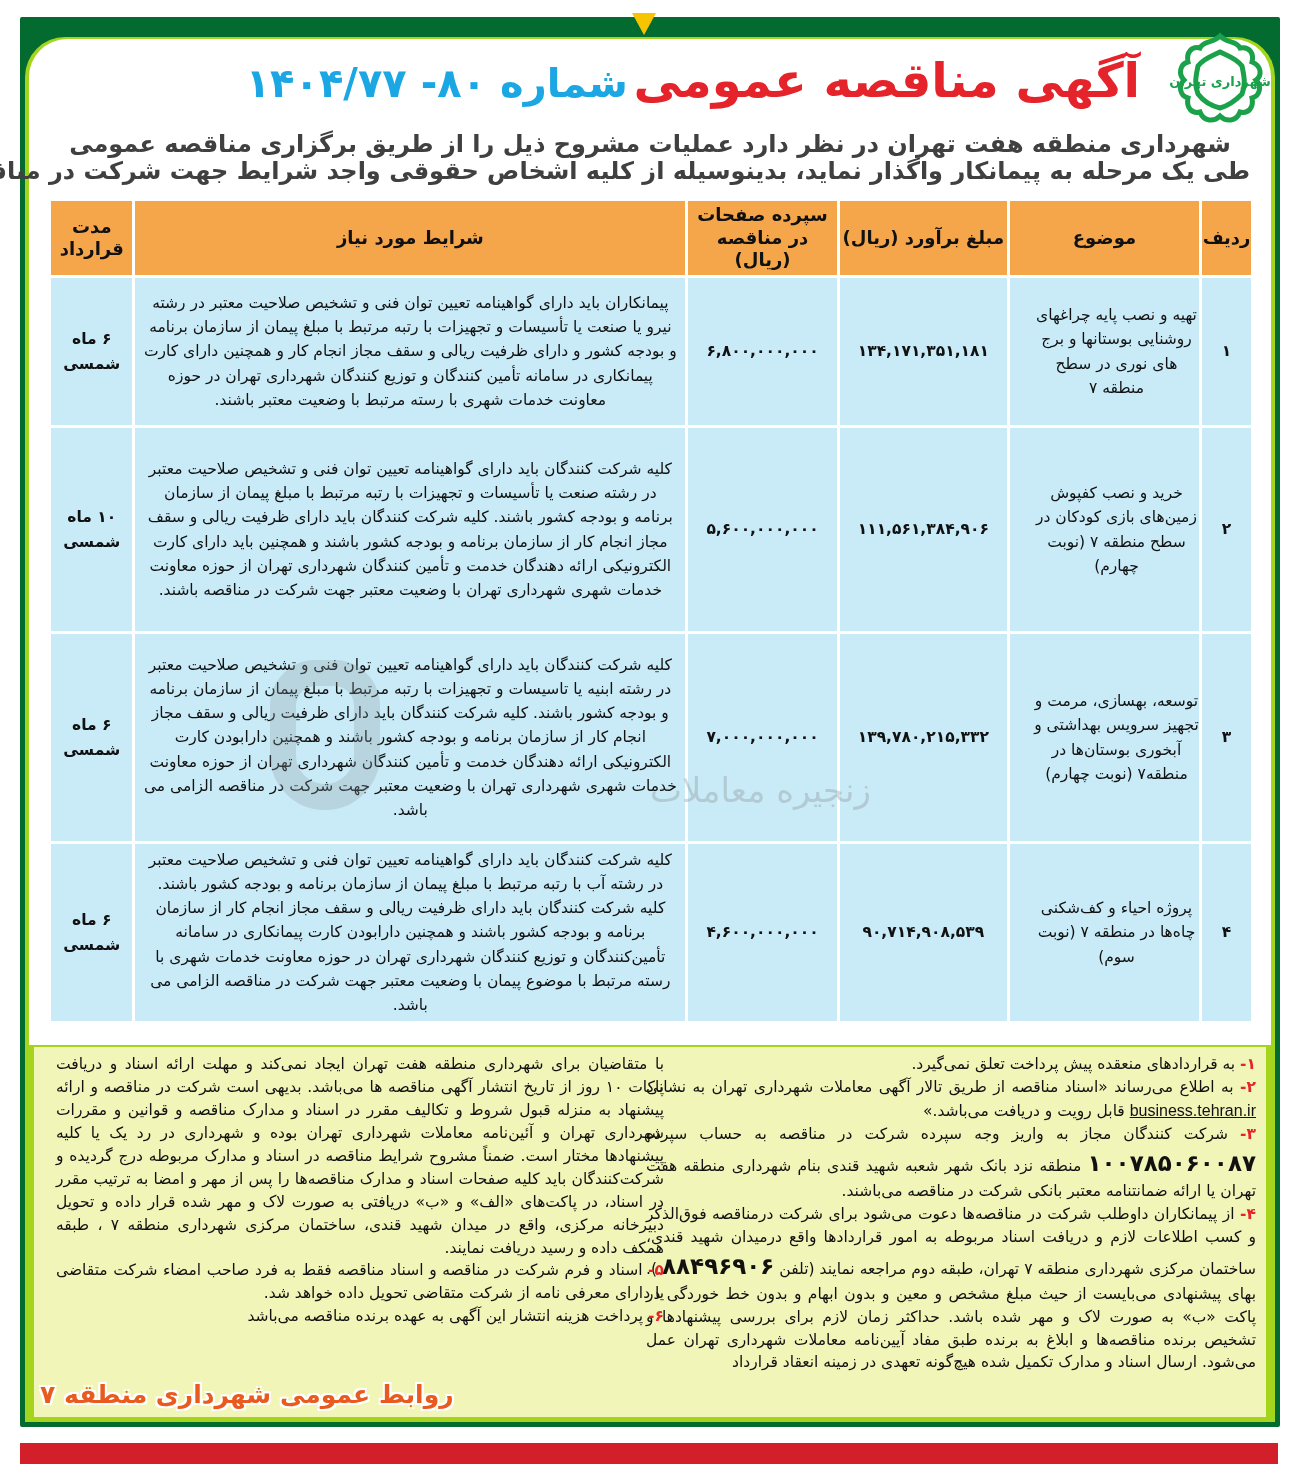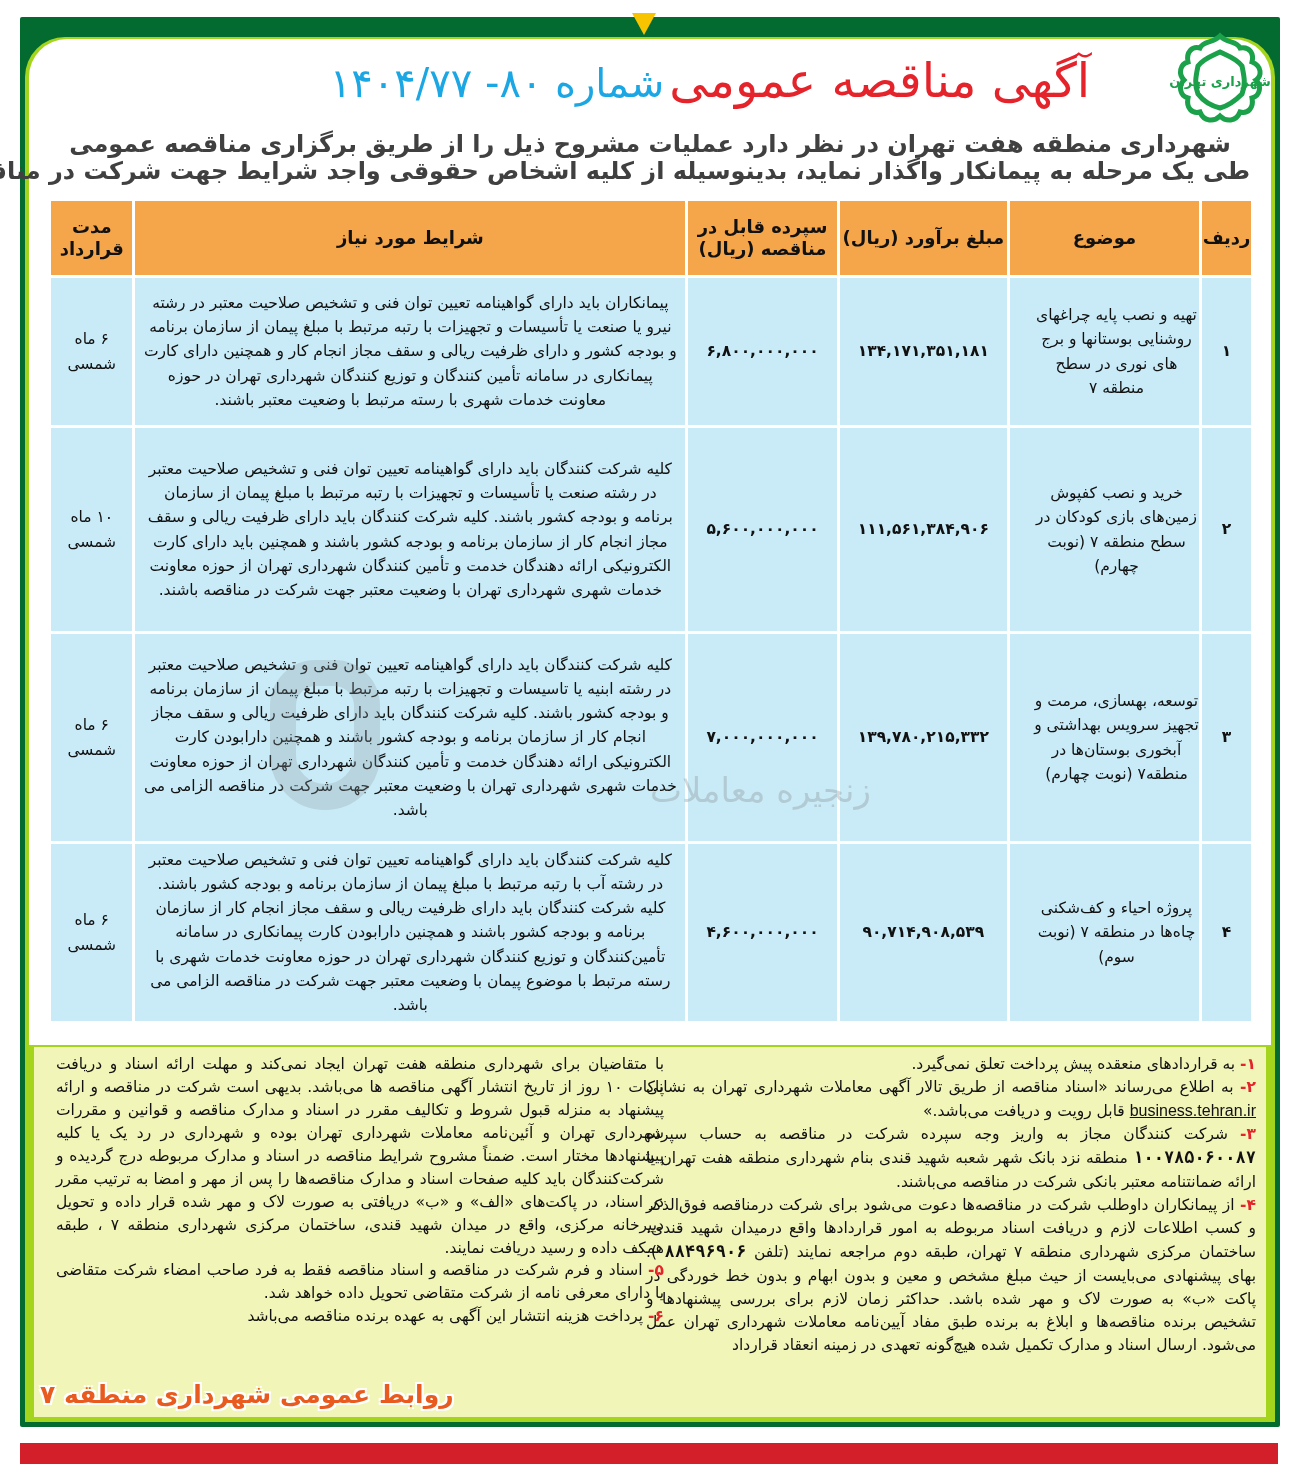--- a/index.html
+++ b/index.html
@@ -27,21 +27,21 @@
     border-top: 22px solid #f8c400;
     z-index: 3;
   }
   .logo {
     position: absolute; right: 38px; top: 30px; width: 100px; height: 100px; z-index: 3;
   }
 
   .title {
     position: absolute; top: 52px; left: 280px; width: 860px; height: 70px;
     direction: rtl; text-align: center; white-space: nowrap;
-    font-family: "DejaVu Sans", sans-serif; font-weight: normal;
+    font-family: "DejaVu Sans", sans-serif; font-weight: bold;
   }
   .title .t-red { color: #e4232b; font-size: 48px; }
   .title .t-blue { color: #1ba6e4; font-size: 40px; }
 
   .intro {
     position: absolute; left: 50px; width: 1200px; direction: rtl; text-align: center;
     font-size: 24px; font-weight: bold; color: #404040; white-space: nowrap;
   }
   .intro b { font-weight: 900; }
 
@@ -55,21 +55,21 @@
     height: 74px; text-align: center; vertical-align: middle; line-height: 1.25;
   }
   table.tender td {
     background: #c9ebf7; color: #111; text-align: center; vertical-align: middle;
     font-size: 15.5px; line-height: 1.55;
   }
   td.num { font-size: 19px; font-weight: bold; }
   td.subject { font-size: 18px; line-height: 1.4; padding-left: 24px; }
   td.amount { font-size: 18px; font-weight: bold; letter-spacing: 0.5px; }
   td.cond { font-size: 14px; padding: 4px 8px; line-height: 1.7; text-align: center; }
-  td.dur { font-size: 17px; font-weight: normal; line-height: 1.5; }
+  td.dur { font-size: 17px; font-weight: bold; line-height: 1.5; }
 
   .watermark {
     position: absolute; left: 270px; top: 640px; width: 760px; height: 200px;
     z-index: 2; pointer-events: none; opacity: 0.28;
   }
   .wm-big { position: absolute; left: 120px; top: 0; font-size: 140px; font-weight: bold; color: #607d8b; letter-spacing: 2px; font-family: "Liberation Sans", sans-serif; }
   .wm-small { position: absolute; left: 380px; top: 130px; font-size: 34px; color: #777; letter-spacing: 22px; direction: rtl; }
   .wm-shield { position: absolute; left: 0; top: 20px; width: 110px; height: 150px; border: 26px solid #8a9aa2; border-radius: 50px 50px 60px 60px; }
 
   .notes {
@@ -77,21 +77,21 @@
     background: #f2f5b8;
   }
   .note-col {
     position: absolute; top: 6px; direction: rtl; text-align: justify;
     font-size: 15.5px; line-height: 1.48; color: #111;
   }
   .note-right { right: 10px; width: 610px; margin-left: 10px; }
   .note-left { left: 22px; width: 608px; }
   .note-num { color: #e4232b; font-weight: bold; }
   .link { text-decoration: underline; font-family: "Liberation Sans", sans-serif; font-size: 16px; font-weight: normal; direction: ltr; unicode-bidi: embed; }
-  .acct { font-weight: bold; font-size: 17px; font-family: Liberation Mono, monospace; }
+  .acct { font-weight: bold; font-size: 23px; }
   .signature {
     position: absolute; left: 40px; top: 1380px; direction: rtl;
     font-size: 25px; font-weight: 900; color: #e85a1e;
     text-shadow: 2px 2px 0 #fff, -2px -2px 0 #fff, 2px -2px 0 #fff, -2px 2px 0 #fff;
     z-index: 4;
   }
 
   .red-bar { position: absolute; left: 20px; top: 1443px; width: 1258px; height: 21px; background: #d31f2a; }
 </style>
 </head>
@@ -141,21 +141,21 @@
       <col style="width:164px">
       <col style="width:146px">
       <col style="width:540px">
       <col style="width:80px">
   </colgroup>
   <thead>
     <tr>
       <th>ردیف</th>
       <th>موضوع</th>
       <th>مبلغ برآورد (ریال)</th>
-      <th>سپرده قابل در مناقصه (ریال)</th>
+      <th>سپرده صفحات در مناقصه (ریال)</th>
       <th>شرایط مورد نیاز</th>
       <th>مدت قرارداد</th>
     </tr>
   </thead>
   <tbody>
     <tr style="height:147px">
       <td class="num">۱</td>
       <td class="subject">تهیه و نصب پایه چراغهای روشنایی بوستانها و برج های نوری در سطح منطقه ۷</td>
       <td class="amount">۱۳۴,۱۷۱,۳۵۱,۱۸۱</td>
       <td class="amount">۶,۸۰۰,۰۰۰,۰۰۰</td>

